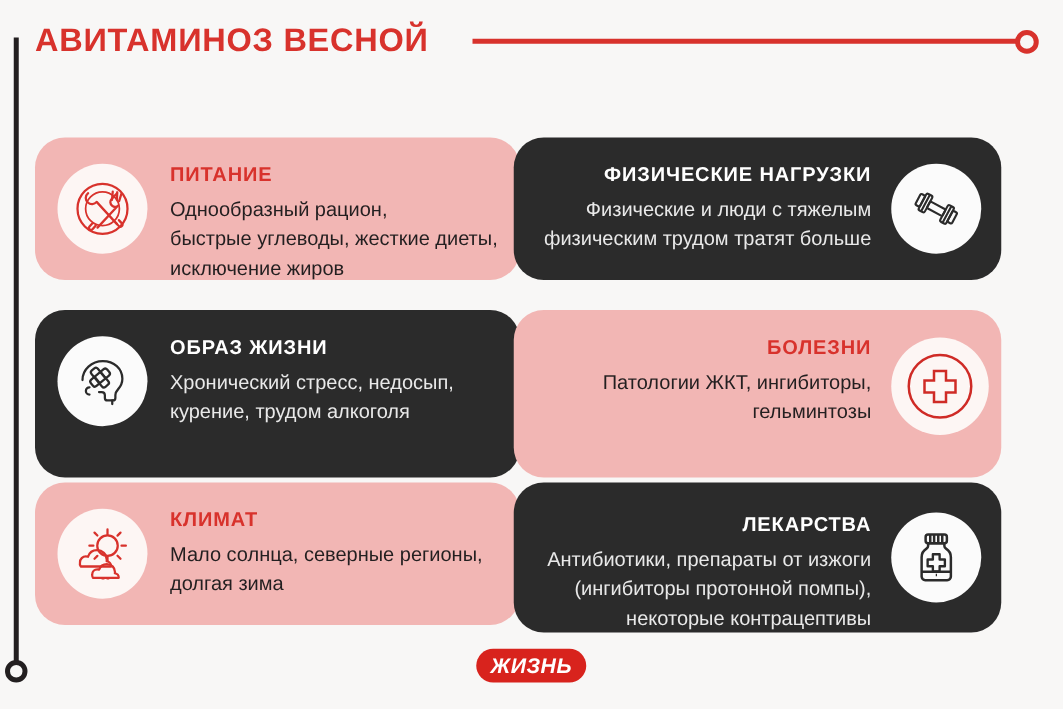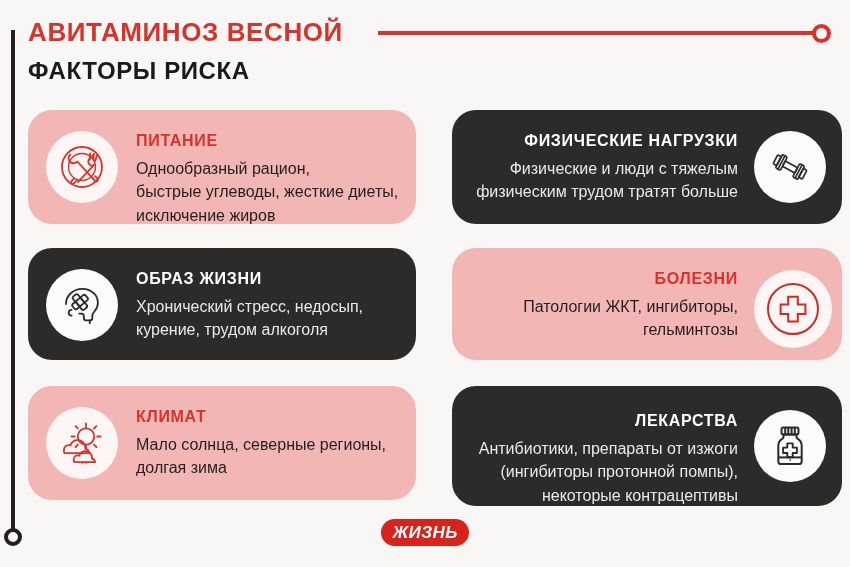--- a/index.html
+++ b/index.html
@@ -88,24 +88,24 @@
   .card {
     position: absolute;
     border-radius: 24px;
     box-sizing: border-box;
     overflow: visible;
   }
   .card.pink  { background: #f2b6b4; }
   .card.dark  { background: #2b2b2b; }
 
   .card.left  { left: 28px;  width: 388px; }
-  .card.right { left: 452px; width: 390px; }
+  .card.right { left: 411px; width: 390px; }
 
   .row1 { top: 110px; height: 114px; }
-  .row2 { top: 248px; height: 112px; }
+  .row2 { top: 248px; height: 134px; }
   .row3 { top: 386px; height: 114px; }
   .row3.right { top: 386px; height: 120px; }
 
   
   .bubble {
     position: absolute;
     width: 72px;
     height: 72px;
     border-radius: 50%;
     background: #fdf6f4;
@@ -172,21 +172,20 @@
 <body>
 
 <div class="canvas">
 
   <div class="vrule"></div>
   <div class="vrule-dot"></div>
   <div class="hrule"></div>
   <div class="hrule-dot"></div>
 
   <div class="title-main">Авитаминоз весной</div>
-  <div class="title-sub">Факторы риска</div>
 
   <div class="card pink left row1">
     <div class="bubble on-left">
       <svg width="52" height="52" viewBox="0 0 52 52" fill="none" stroke="#d8322c" stroke-width="1.8">
         <circle cx="26" cy="26" r="20"></circle>
         <circle cx="26" cy="26" r="13.5" stroke-width="1.4"></circle>
         <g stroke-width="1.8" stroke-linejoin="round" stroke-linecap="round">
           <path d="M14.5 13.5c-2.6 2.2-2.4 5.6-0.2 7.5 2.1 1.9 5.3 1.6 7-0.5l16.3 17.8"></path>
           <path d="M36.6 37.1l2.5 2.8a1.6 1.6 0 0 0 2.4-2.2l-2.4-2.6"></path>
           <path d="M37.6 13.6l-4.3 4.6c-1.5 1.6-1.3 3.9 0.3 5.3 1.4 1.3 3.4 1.3 4.7 0.1L22 41.1"></path>

